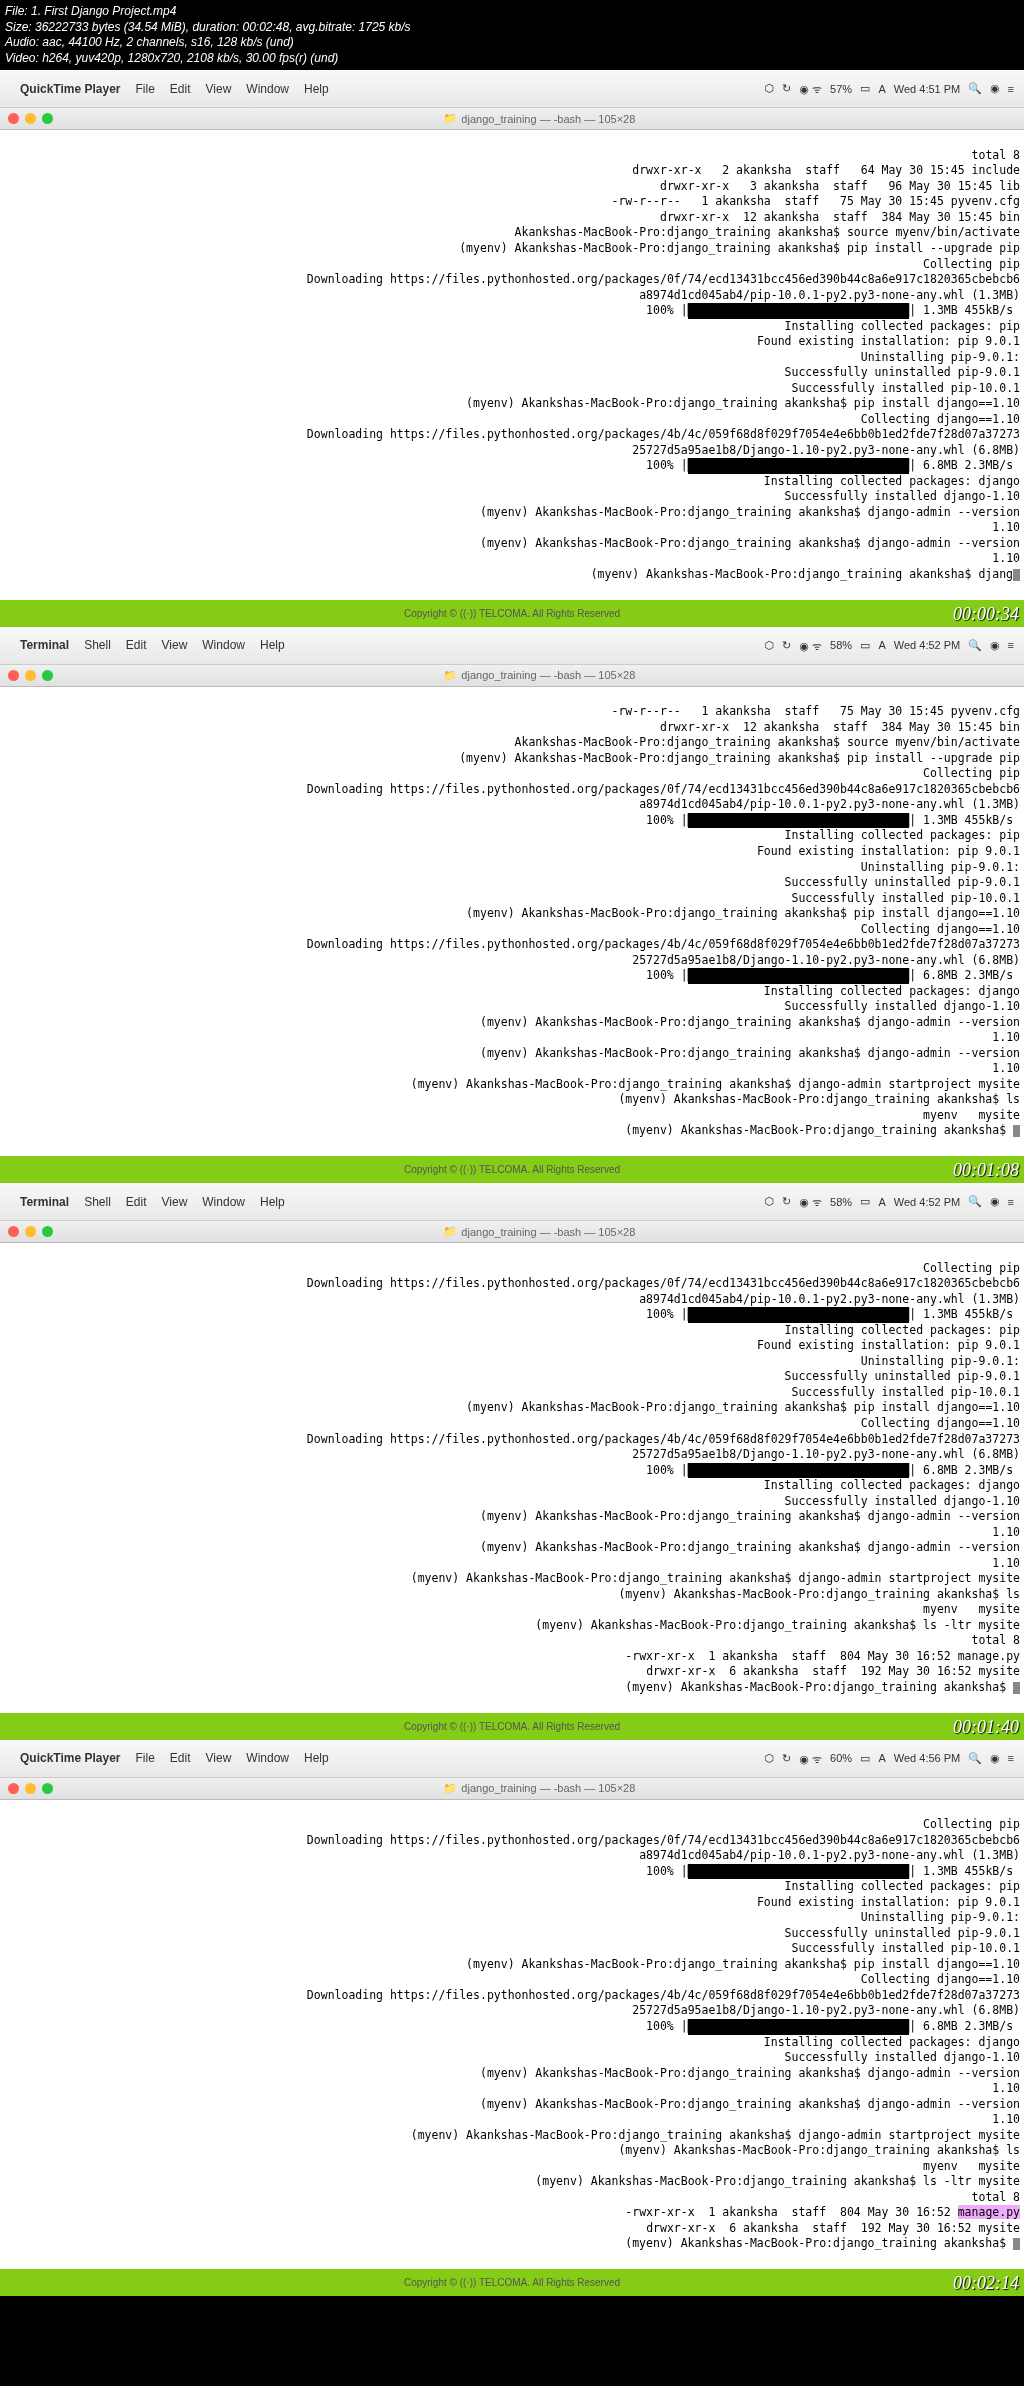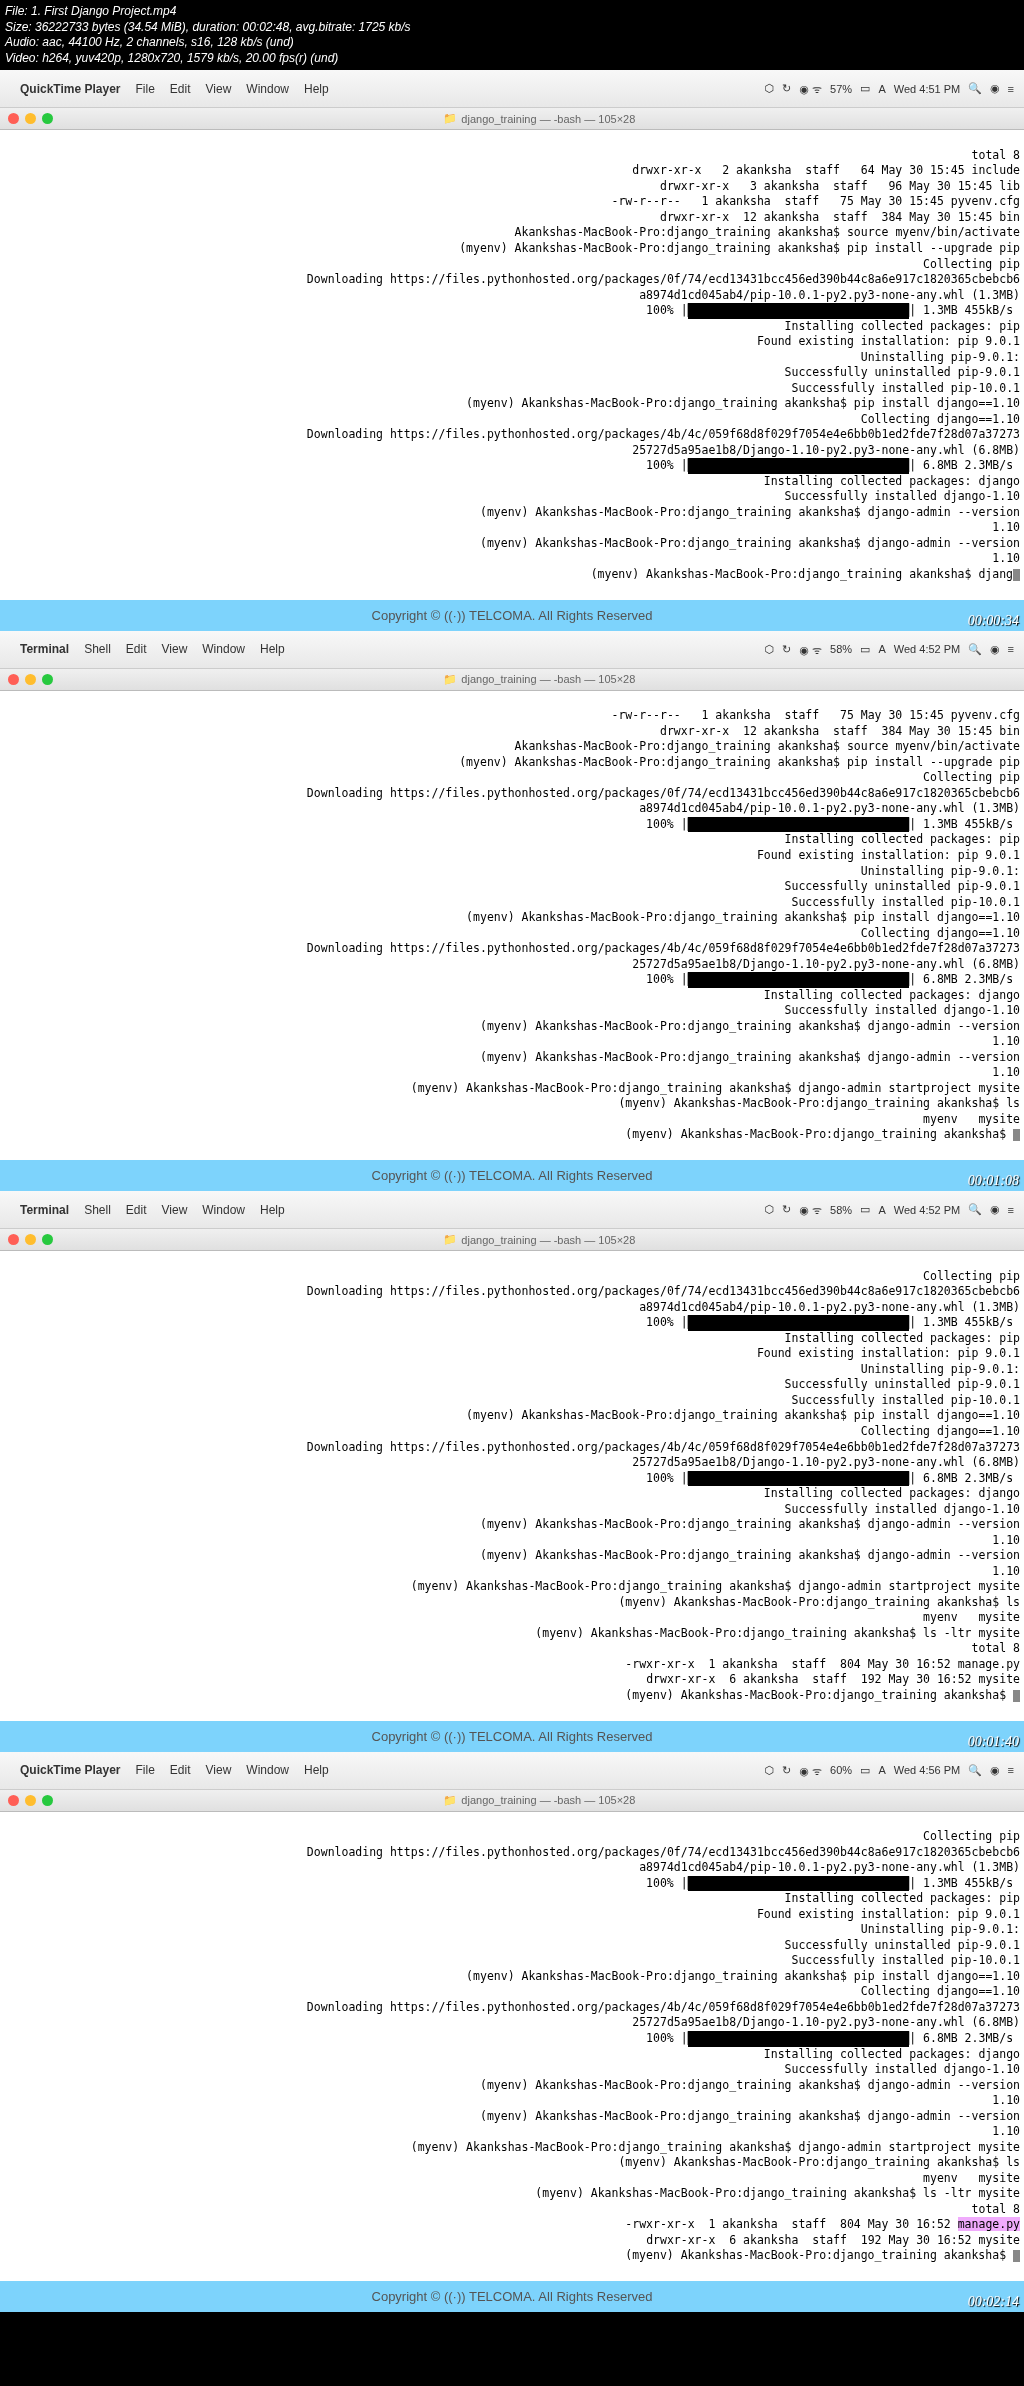--- a/index.html
+++ b/index.html
@@ -18,33 +18,33 @@
 .wb { width: 11px; height: 11px; border-radius: 50%; }
 .wb.red { background: #ff5f56; }
 .wb.yellow { background: #ffbd2e; }
 .wb.green { background: #27c93f; }
 .titlebar .title-center { flex: 1; text-align: center; font-size: 11px; color: #666; display: flex; align-items: center; justify-content: center; gap: 4px; }
 .titlebar .folder-icon { color: #6fa8dc; }
 .terminal { background: #fff; font-family: 'Menlo', 'Monaco', monospace; font-size: 11.5px; line-height: 1.35; padding: 2px 4px; color: #000; white-space: pre; overflow: hidden; text-align: right; }
 .terminal .line { white-space: pre; }
 .progress-bar { display: inline-block; background: #000; color: #000; }
 .highlight { background: #f0abfc; }
-.footer { text-align: center; padding: 8px 0; font-size: 13px; color: #555; background: #7dd3fc; }
-.timestamp { position: absolute; bottom: 2px; right: 5px; color: #fff; font-style: italic; font-size: 14px; font-family: 'Times New Roman', serif; z-index: 10; text-shadow: 1px 1px 1px #000; text-align: center; }
+.footer { text-align: center; padding: 8px 0; font-size: 10px; color: #555; background: #84cc16; }
+.timestamp { position: absolute; bottom: 2px; right: 5px; color: #fff; font-style: italic; font-size: 18px; font-family: 'Times New Roman', serif; z-index: 10; text-shadow: 1px 1px 1px #000; text-align: center; }
 .ts-wrap { position: relative; }
 .cursor-block { display: inline-block; width: 7px; height: 12px; background: #888; vertical-align: text-bottom; }
 </style>
 </head>
 <body>
 
 <div class="header-info">
   <div>File: 1. First Django Project.mp4</div>
   <div>Size: 36222733 bytes (34.54 MiB), duration: 00:02:48, avg.bitrate: 1725 kb/s</div>
   <div>Audio: aac, 44100 Hz, 2 channels, s16, 128 kb/s (und)</div>
-  <div>Video: h264, yuv420p, 1280x720, 1579 kb/s, 20.00 fps(r) (und)</div>
+  <div>Video: h264, yuv420p, 1280x720, 2108 kb/s, 30.00 fps(r) (und)</div>
 </div>
 
 <div class="ts-wrap">
 <div class="frame">
   <div class="menubar">
     <span class="apple"></span>
     <span class="app-name">QuickTime Player</span>
     <span class="menu-item">File</span>
     <span class="menu-item">Edit</span>
     <span class="menu-item">View</span>

